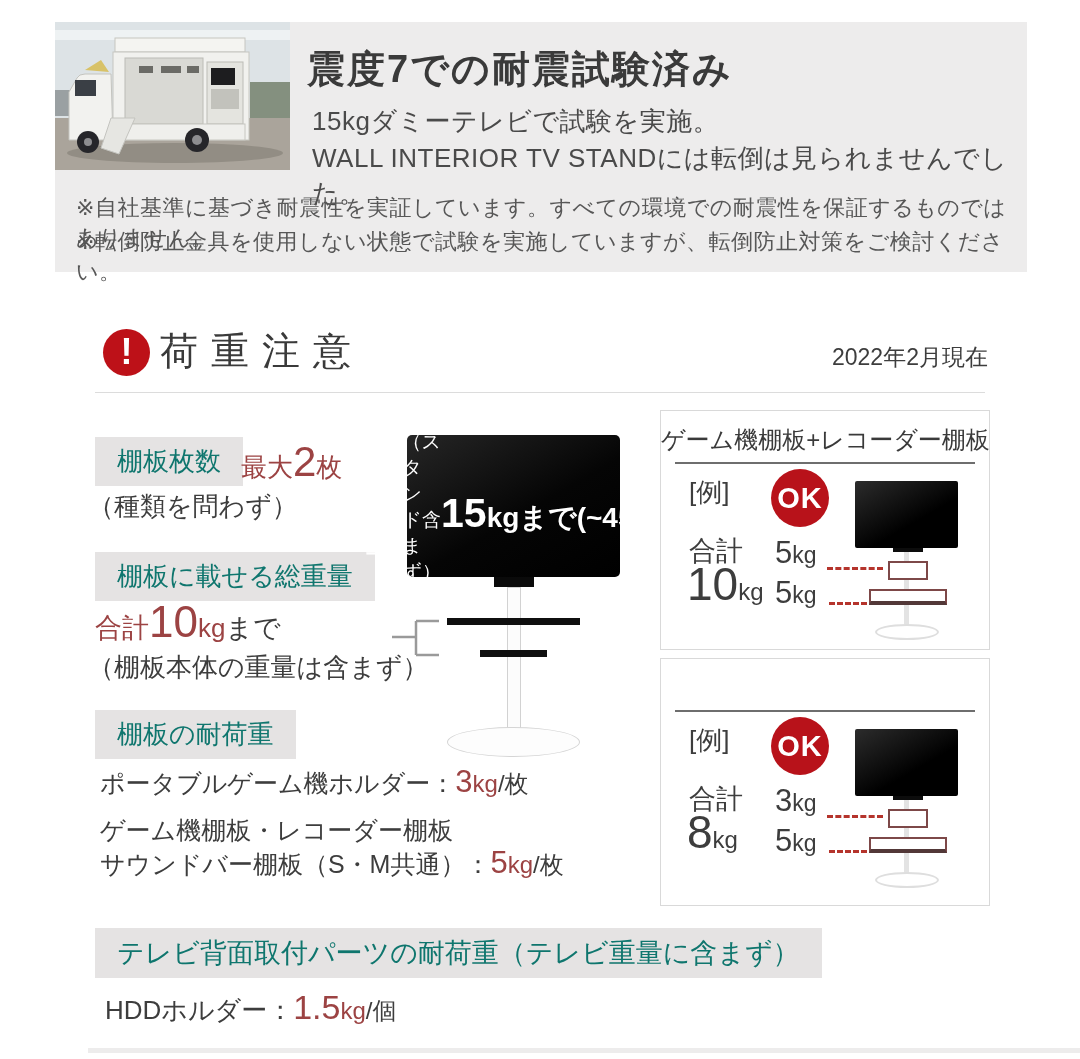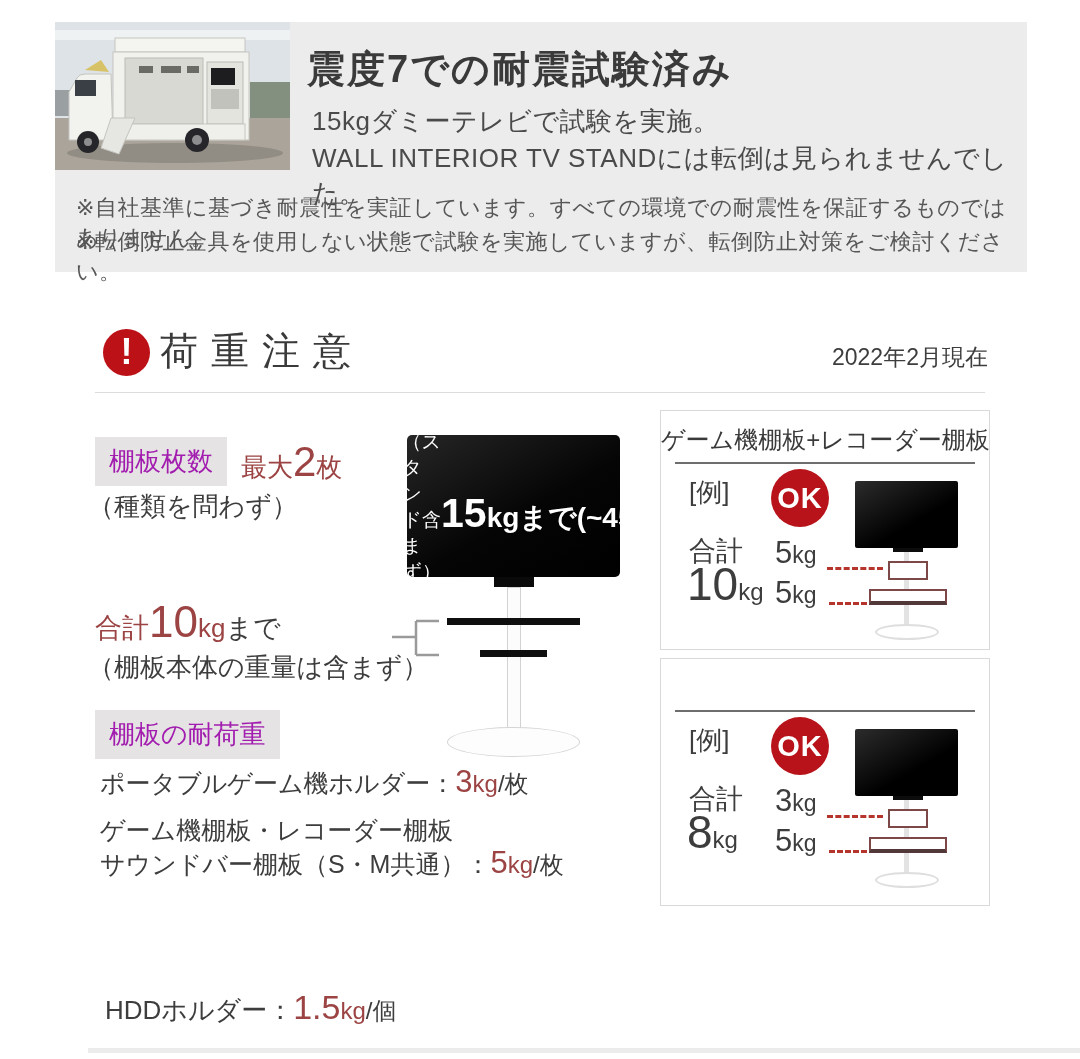--- a/index.html
+++ b/index.html
@@ -19,21 +19,21 @@
   .hero-note.n2 { top:205px; }
 
   
   .warn-icon { position:absolute; left:103px; top:329px; width:47px; height:47px; border-radius:50%;
                background:#bd1118; color:#fff; font-size:36px; font-weight:bold; text-align:center; line-height:46px; }
   .caution-title { position:absolute; left:160px; top:326px; font-size:38px; font-weight:500; color:#3a3a3a; letter-spacing:13px; }
   .caution-date { position:absolute; left:800px; top:342px; font-size:23px; color:#3d3d3d;margin-left:32px; }
   .header-divider { position:absolute; left:95px; top:392px; width:890px; height:1px; background:#dcdcdc; }
 
   
-  .glabel { position:absolute; background:#e5e3e3; color:#a21caf; font-size:26px; padding:7px 14px; white-space:nowrap; }
+  .glabel { position:absolute; background:#e5e3e3; color:#0f766e; font-size:26px; padding:7px 22px; white-space:nowrap; }
   .lab-count { left:95px; top:437px; }
   .lab-total { left:95px; top:552px; }
   .lab-shelf { left:95px; top:710px; }
   .lab-rear  { left:95px; top:928px; font-size:27px; }
 
   .red { color:#9c4343; }
   .dark { color:#3d3d3d; }
 
   .valueline { position:absolute; white-space:nowrap; }
   .valueline span { vertical-align:baseline; }
@@ -139,20 +139,21 @@
 
   <div class="warn-icon">!</div>
   <h2 class="caution-title">荷重注意</h2>
   <span class="caution-date">2022年2月現在</span>
   <div class="header-divider"></div>
 
   <div class="glabel lab-count">棚板枚数</div>
   <div class="valueline max-count"><span class="red t26">最大</span><span class="red t42">2</span><span class="red t26">枚</span></div>
   <p class="valueline note-kind">（種類を問わず）</p>
 
+  <div class="glabel lab-total">棚板に載せる総重量</div>
   <div class="valueline total-line"><span class="red t27">合計</span><span class="red t44">10</span><span class="red t26">kg</span><span class="dark t27">まで</span></div>
   <p class="valueline note-total">（棚板本体の重量は含まず）</p>
 
   <div class="glabel lab-shelf">棚板の耐荷重</div>
   <div class="valueline item1"><span class="dark t25">ポータブルゲーム機ホルダー：</span><span class="red t31">3</span><span class="red t24">kg</span><span class="dark t24">/枚</span></div>
   <p class="valueline item2a">ゲーム機棚板・レコーダー棚板</p>
   <div class="valueline item2b"><span class="dark t25">サウンドバー棚板（S・M共通）：</span><span class="red t31">5</span><span class="red t24">kg</span><span class="dark t24">/枚</span></div>
 
   <div class="tvstand">
     <div class="tv-screen">
@@ -198,16 +199,17 @@
     <div class="ex-w ex-w2"><span class="num">5</span><span class="unit">kg</span></div>
     <div class="dash dash1"></div>
     <div class="dash dash2"></div>
     <div class="mini-pole"></div>
     <div class="mini-tv"></div>
     <div class="mini-holder"></div>
     <div class="mini-shelf"></div>
     <div class="mini-base"></div>
   </div>
 
+  <div class="glabel lab-rear">テレビ背面取付パーツの耐荷重（テレビ重量に含まず）</div>
   <div class="valueline hdd-line"><span class="dark t26">HDDホルダー：</span><span class="red t34">1.5</span><span class="red t24">kg</span><span class="dark t24">/個</span></div>
 
   <div class="bottom-strip"></div>
 </div>
 
 </body></html>

